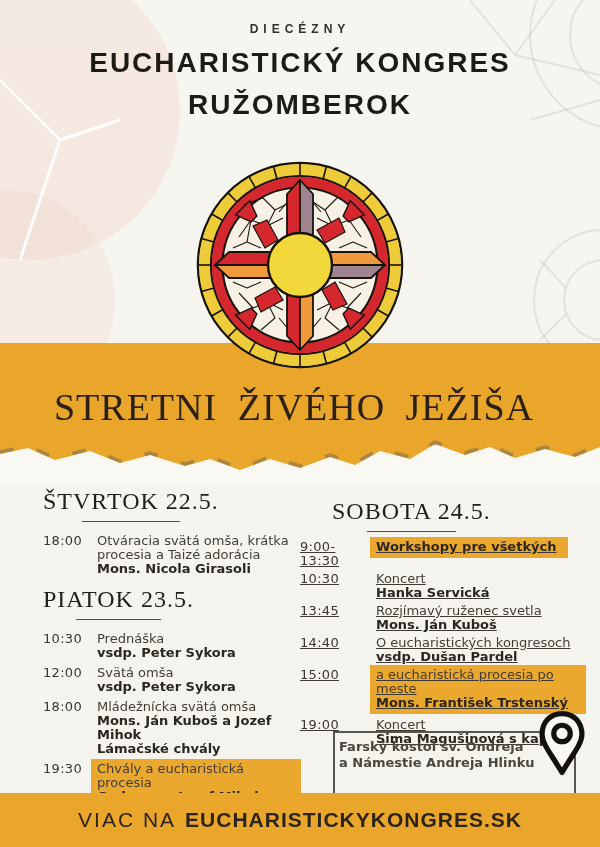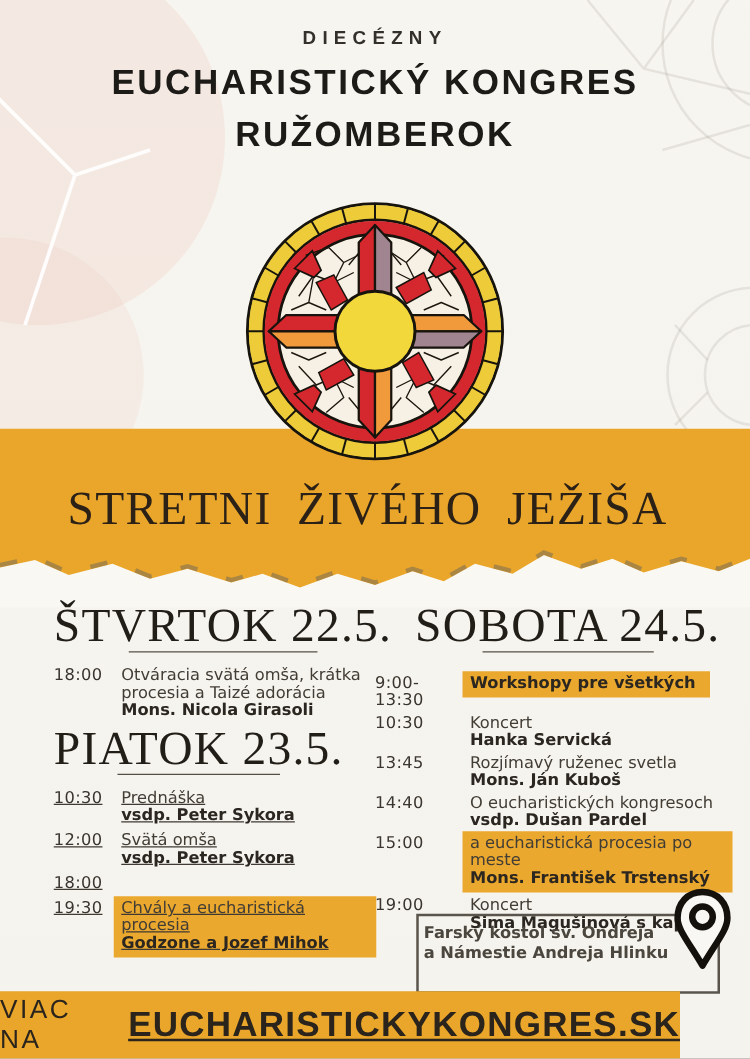--- a/index.html
+++ b/index.html
@@ -12,69 +12,69 @@
   .poster{
     position:relative;width:600px;height:847px;overflow:hidden;
     background:linear-gradient(var(--paper,#F7F5F0), #F5F3ED);
     font-family:"DejaVu Sans", sans-serif;
     margin:0 auto;
   }
   
   .bg-decor{position:absolute;inset:0;pointer-events:none;}
   
   .header{position:absolute;top:22px;left:0;width:600px;text-align:center;color:var(--ink,#2B2620);}
-  .kicker{font-family:"Liberation Sans",sans-serif;font-size:15px;font-weight:bold;letter-spacing:5px;color:#33302B;}
+  .kicker{font-family:"Liberation Sans",sans-serif;font-size:12px;font-weight:bold;letter-spacing:5px;color:#33302B;}
   .title{font-family:"Liberation Sans",sans-serif;font-size:28px;line-height:41px;font-weight:bold;letter-spacing:2px;color:#1D1B17;margin-top:6px;}
   .title.second{margin-top:1px;}
   
   .window{position:absolute;left:195px;top:160px;width:210px;height:210px;z-index:3;}
   
   .band{position:absolute;left:0;top:343px;width:600px;height:130px;background:var(--accent-gold,#E9A62A);z-index:1;}
   .slogan{
     position:absolute;left:0;top:42px;width:588px;text-align:center;white-space:nowrap;
     font-family:"Liberation Serif",serif;font-size:38px;letter-spacing:1px;word-spacing:10px;color:#2B2117;
   }
   .torn{position:absolute;left:0;top:430px;width:600px;height:56px;z-index:4;}
   
   .col{position:absolute;z-index:5;color:#3F3A33;}
   .col-left{left:43px;top:484px;width:258px;}
-  .col-right{left:300px;top:484px;width:286px;}
+  .col-right{left:300px;top:494px;width:286px;}
   .dayhead{display:inline-block;text-align:center;}
   .dayhead h2{
     margin:0;font-family:"Liberation Serif",serif;font-weight:normal;
-    font-size:38px;line-height:34px;letter-spacing:1px;color:#211D17;white-space:nowrap;
+    font-size:24px;line-height:34px;letter-spacing:1px;color:#211D17;white-space:nowrap;
   }
   .rule{height:1px;background:#555046;width:56%;margin:3px auto 0;}
   .items{margin-top:12px;}
   .col-right .dayhead{margin-left:32px;}
-  .col-right .items{margin-top:18px;}
-  .fri-block{text-decoration:underline;}
+  .col-right .items{margin-top:8px;text-decoration:underline;}
+  .fri-block{}
   .item{display:flex;align-items:flex-start;font-size:13px;line-height:14px;margin-bottom:6px;}
   .col-right .item{margin-bottom:4px;}
   .time{flex:0 0 44px;color:#3A352E;font-weight:normal;letter-spacing:0.3px;}
   .col-right .time{flex:0 0 66px;}
   .lines{margin-left:10px;}
   .ln{color:#423D35;}
   .ln.b{font-weight:bold;color:#2B2620;}
   .lines.hl{background:var(--highlight-gold,#EBA82E);padding:3px 12px 4px 6px;margin:-3px 0 0 4px;}
   
   .loc-box{
     position:absolute;left:333px;top:731px;width:243px;height:64px;z-index:5;
     border:2px solid #5A554C;box-sizing:border-box;padding:6px 0 0 4px;
   }
   .loc-line{font-size:13px;line-height:16px;font-weight:bold;color:#4B463E;}
   .pin{position:absolute;left:536px;top:708px;width:52px;height:70px;z-index:6;}
   
   .footer{
-    position:absolute;left:0;top:793px;width:544px;height:54px;background:var(--accent-gold,#E9A62A);z-index:5;
+    position:absolute;left:0;top:793px;width:600px;height:54px;background:var(--accent-gold,#E9A62A);z-index:5;
     display:flex;align-items:center;justify-content:center;gap:9px;
     font-family:"Liberation Sans",sans-serif;color:#2A241D;
   }
   .footer .pre{font-size:21px;letter-spacing:2px;font-weight:normal;}
-  .footer .site{font-size:28px;letter-spacing:1px;font-weight:bold;text-decoration:underline;}
+  .footer .site{font-size:21px;letter-spacing:1px;font-weight:bold;}
 </style>
 </head>
 <body>
 
 <div class="poster">
 
   <svg class="bg-decor" viewBox="0 0 600 847" xmlns="http://www.w3.org/2000/svg">
     <circle cx="30" cy="110" r="150" fill="rgba(235,190,178,0.22)"></circle>
     <circle cx="5" cy="300" r="110" fill="rgba(235,195,182,0.16)"></circle>
     <g stroke="rgba(255,255,255,0.9)" stroke-width="3" fill="none">
@@ -209,20 +209,25 @@
         </div>
         <div class="item">
           <span class="time">12:00</span>
           <div class="lines">
             <div class="ln">Svätá omša</div>
             <div class="ln b">vsdp. Peter Sykora</div>
           </div>
         </div>
         <div class="item">
           <span class="time">18:00</span>
+          <div class="lines">
+            <div class="ln">Mládežnícka svätá omša</div>
+            <div class="ln b">Mons. Ján Kuboš a Jozef Mihok</div>
+            <div class="ln b">Lámačské chvály</div>
+          </div>
         </div>
         <div class="item">
           <span class="time">19:30</span>
           <div class="lines hl">
             <div class="ln">Chvály a eucharistická procesia</div>
             <div class="ln b">Godzone a Jozef Mihok</div>
           </div>
         </div>
       </div>
     </div>

